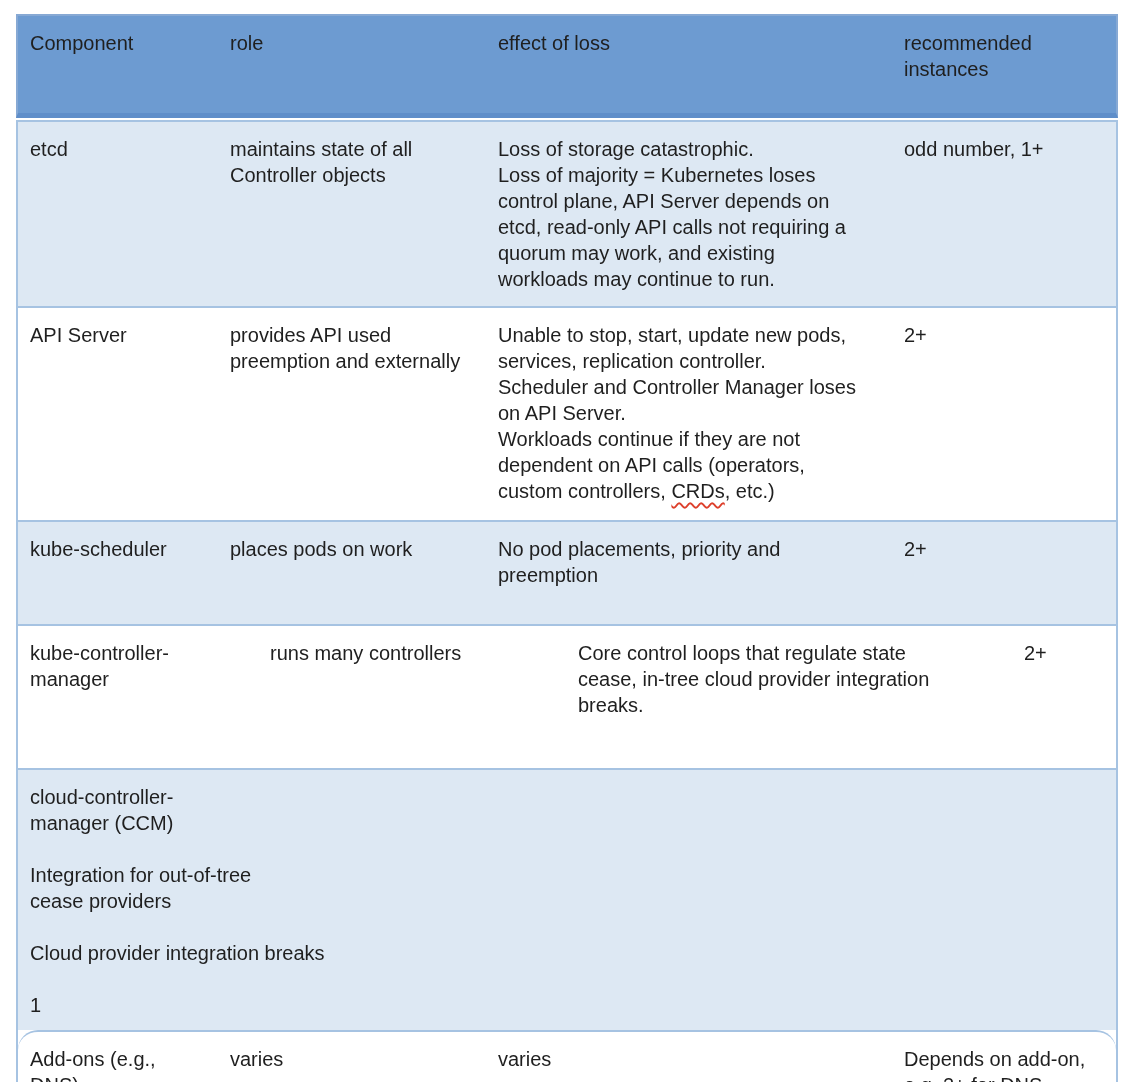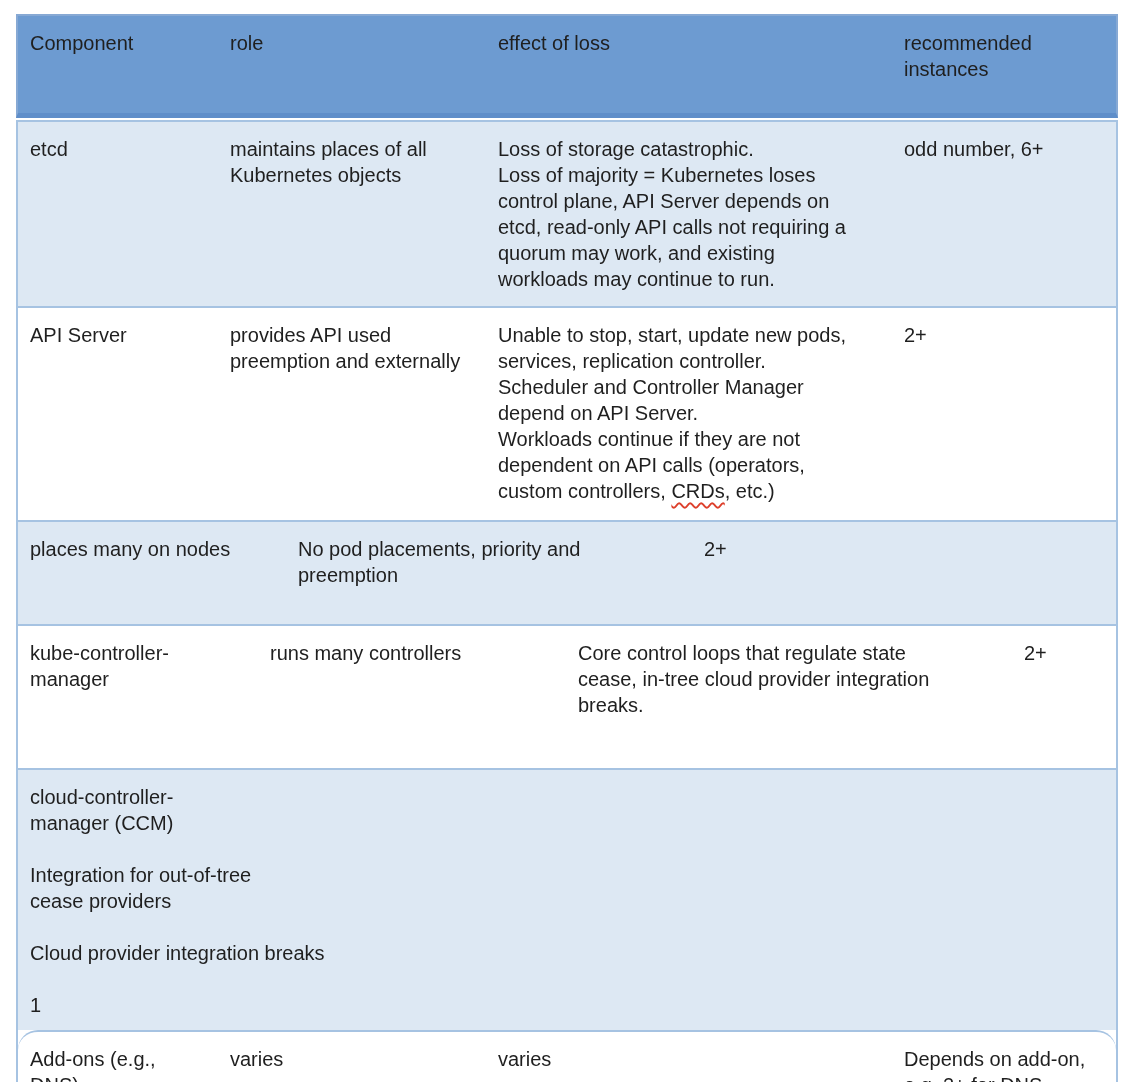--- a/index.html
+++ b/index.html
@@ -72,39 +72,40 @@
     <div class="trow thead-row">
       <div class="cell c1">Component</div>
       <div class="cell c2">role</div>
       <div class="cell c3">effect of loss</div>
       <div class="cell c4">recommended instances</div>
     </div>
 
     <div class="tbody" id="tbody">
         <div class="trow shaded" style="min-height: 184px;">
           <div class="cell c1">etcd</div>
-          <div class="cell c2">maintains places of all Kubernetes objects</div>
+          <div class="cell c2">maintains state of all Controller objects</div>
           <div class="cell c3">
             <div class="effect-par">Loss of storage catastrophic.</div>
             <div class="effect-par">Loss of majority = Kubernetes loses control plane, API Server depends on etcd, read-only API calls not requiring a quorum may work, and existing workloads may continue to run.</div>
           </div>
-          <div class="cell c4">odd number, 6+</div>
+          <div class="cell c4">odd number, 1+</div>
         </div>
         <div class="trow" style="min-height: 214px;">
           <div class="cell c1">API Server</div>
           <div class="cell c2">provides API used preemption and externally</div>
           <div class="cell c3">
             <div class="effect-par">Unable to stop, start, update new pods, services, replication controller.</div>
-            <div class="effect-par">Scheduler and Controller Manager depend on API Server.</div>
+            <div class="effect-par">Scheduler and Controller Manager loses on API Server.</div>
             <div class="effect-par">Workloads continue if they are not dependent on API calls (operators, custom controllers, <span class="squiggle">CRDs</span>, etc.)</div>
           </div>
           <div class="cell c4">2+</div>
         </div>
         <div class="trow shaded" style="min-height: 104px;">
-          <div class="cell c2">places many on nodes</div>
+          <div class="cell c1">kube-scheduler</div>
+          <div class="cell c2">places pods on work</div>
           <div class="cell c3">
             <div class="effect-par">No pod placements, priority and preemption</div>
           </div>
           <div class="cell c4">2+</div>
         </div>
         <div class="trow" style="min-height: 144px; gap: 40px;">
           <div class="cell c1">kube-controller-manager</div>
           <div class="cell c2">runs many controllers</div>
           <div class="cell c3">
             <div class="effect-par">Core control loops that regulate state cease, in-tree cloud provider integration breaks.</div>

